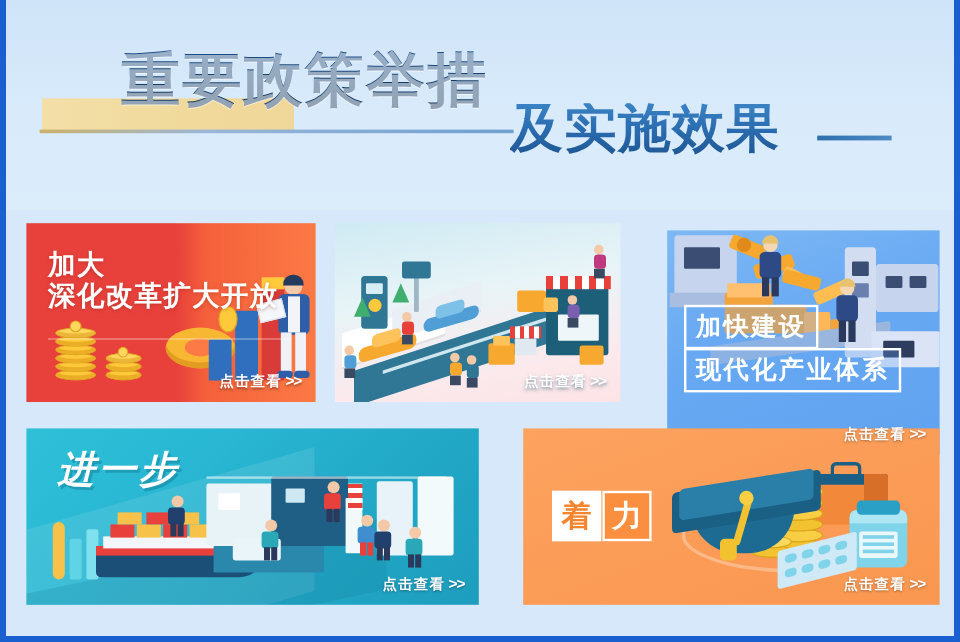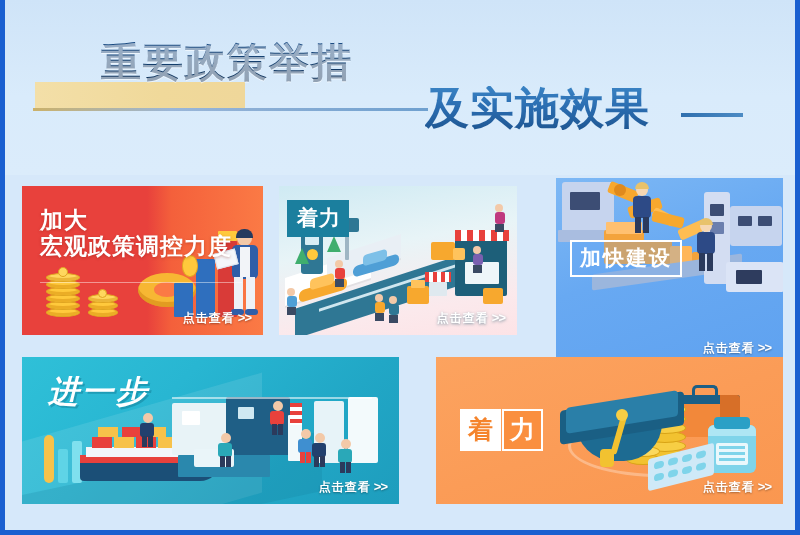--- a/index.html
+++ b/index.html
@@ -49,21 +49,21 @@
     width: 395px;
     height: 3px;
     background: linear-gradient(90deg, #cbb16a 0%, #9ab6d8 35%, #6fa0cf 100%);
   }
 
   .title-main {
     position: absolute;
     left: 96px;
     top: 42px;
     font-family: "DejaVu Serif", "Liberation Serif", serif;
-    font-size: 40px;
+    font-size: 49px;
     font-weight: 700;
     letter-spacing: 2px;
     line-height: 1;
     color: #123c72;
     background: linear-gradient(180deg, #1d4e86 0%, #15406f 45%, #0f3158 100%);
     -webkit-background-clip: text;
     background-clip: text;
     -webkit-text-fill-color: transparent;
     text-shadow: 0 1px 0 rgba(255,255,255,0.55);
     white-space: nowrap;
@@ -194,21 +194,21 @@
     background: #ffffff;
     border: 2px solid #1b7f9e;
     color: #1b7f9e;
     font-size: 22px; font-weight: 700; letter-spacing: 2px;
     padding: 3px 9px 4px 9px;
   }
   #card-demand .cta { color: #ffffff; text-shadow: 0 1px 3px rgba(20,80,100,0.55); }
 
   
   #card-industry {
-    left: 551px; top: 178px; width: 227px; height: 187px;
+    left: 551px; top: 192px; width: 227px; height: 187px;
     background: linear-gradient(160deg, #7db8f5 0%, #68a9f2 45%, #5fa2f0 100%);
     text-align: center;
   }
   #card-industry .box-line {
     position: absolute; z-index: 22;
     color: #ffffff;
     font-size: 21px; font-weight: 700; letter-spacing: 2px;
     border: 2px solid #ffffff;
     padding: 2px 8px 3px 8px;
     background: rgba(100,165,245,0.28);
@@ -330,21 +330,21 @@
         <div style="position:absolute;left:7px;top:46px;width:9px;height:34px;background:#eef1f6;"></div>
         <div style="position:absolute;left:19px;top:46px;width:9px;height:34px;background:#eef1f6;"></div>
         <div style="position:absolute;left:4px;top:78px;width:13px;height:6px;border-radius:3px;background:#2f5ea8;"></div>
         <div style="position:absolute;left:18px;top:78px;width:13px;height:6px;border-radius:3px;background:#2f5ea8;"></div>
         <div style="position:absolute;left:-12px;top:20px;width:22px;height:16px;background:#f4f7fb;transform:rotate(-14deg);border:1px solid #dde4ee;"></div>
       </div>
     </div>
 
     <div class="card-title">
       <span>加大</span><br>
-      <span>宏观政策调控力度</span>
+      <span>深化改革扩大开放</span>
     </div>
     <div class="title-underline"></div>
 
     <div class="cta">
       <span>点击查看</span><span class="arrows">&gt;&gt;</span>
     </div>
   </div>
 
   <div class="card" id="card-demand">
     <div class="card-inner">
@@ -415,21 +415,20 @@
         <div style="width:10px;height:12px;background:#c0397f;border-radius:3px;"></div>
         <div style="width:9px;height:8px;background:#3a4a63;"></div>
       </div>
       <div style="position:absolute;z-index:14;left:194px;top:60px;width:10px;height:26px;">
         <div style="width:8px;height:8px;border-radius:50%;background:#f3c9a8;"></div>
         <div style="width:10px;height:11px;background:#7a5fb0;border-radius:3px;"></div>
         <div style="width:9px;height:8px;background:#3a4a63;"></div>
       </div>
     </div>
 
-    <div class="tag-dark">着力</div>
 
     <div class="cta">
       <span>点击查看</span><span class="arrows">&gt;&gt;</span>
     </div>
   </div>
 
   <div class="card" id="card-industry">
     <div class="card-inner">
 
       <div class="boxy" style="left:6px; top:4px; width:52px; height:54px; background:#c6d4ee; border-radius:3px;"></div>
@@ -476,20 +475,21 @@
       <div style="position:absolute;z-index:14;left:140px;top:42px;width:20px;height:52px;">
         <div style="position:absolute;left:4px;top:0;width:12px;height:12px;border-radius:50%;background:#f6d7b3;"></div>
         <div style="position:absolute;left:3px;top:-2px;width:14px;height:7px;border-radius:7px 7px 0 0;background:#e8c26c;"></div>
         <div style="position:absolute;left:1px;top:12px;width:18px;height:22px;border-radius:4px;background:#2d4a86;"></div>
         <div style="position:absolute;left:3px;top:33px;width:6px;height:18px;background:#2b3a5c;"></div>
         <div style="position:absolute;left:11px;top:33px;width:6px;height:18px;background:#2b3a5c;"></div>
       </div>
     </div>
 
     <div class="box-line l1">加快建设</div>
+    <div class="box-line l2">现代化产业体系</div>
 
     <div class="cta">
       <span>点击查看</span><span class="arrows">&gt;&gt;</span>
     </div>
   </div>
 
   <div class="card" id="card-reform">
     <div class="card-inner">
 
       <div style="position:absolute;left:0;top:50px;width:240px;height:120px;background:rgba(255,255,255,0.10);transform:skewY(-16deg);"></div>

